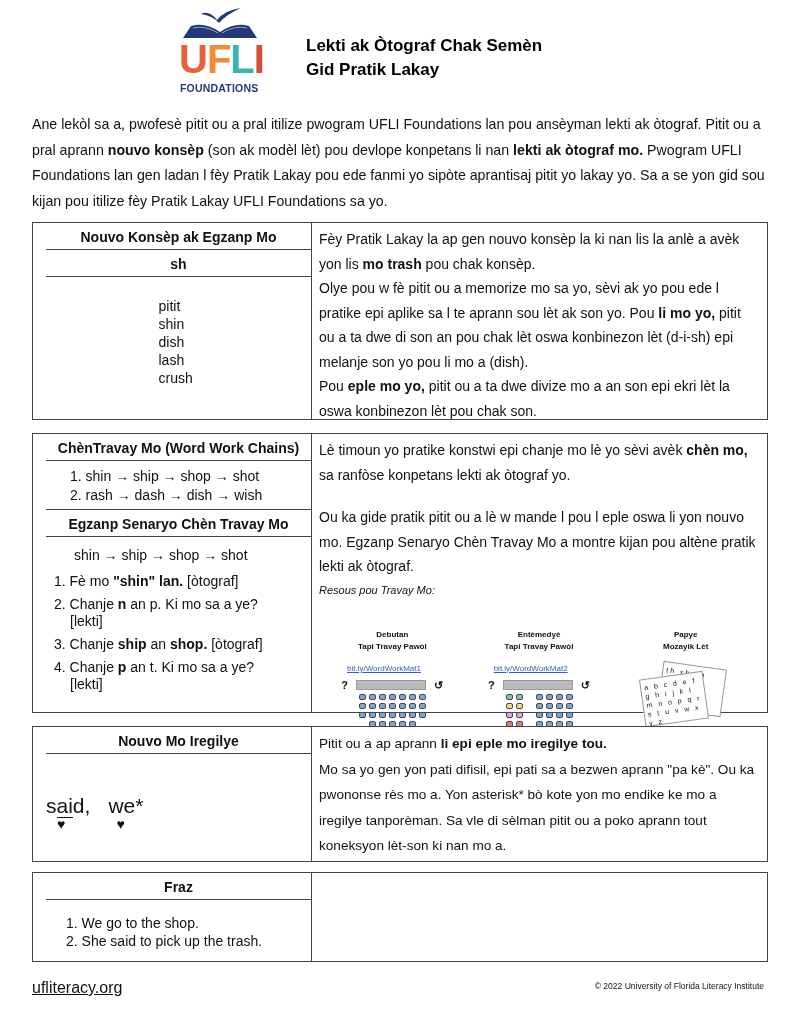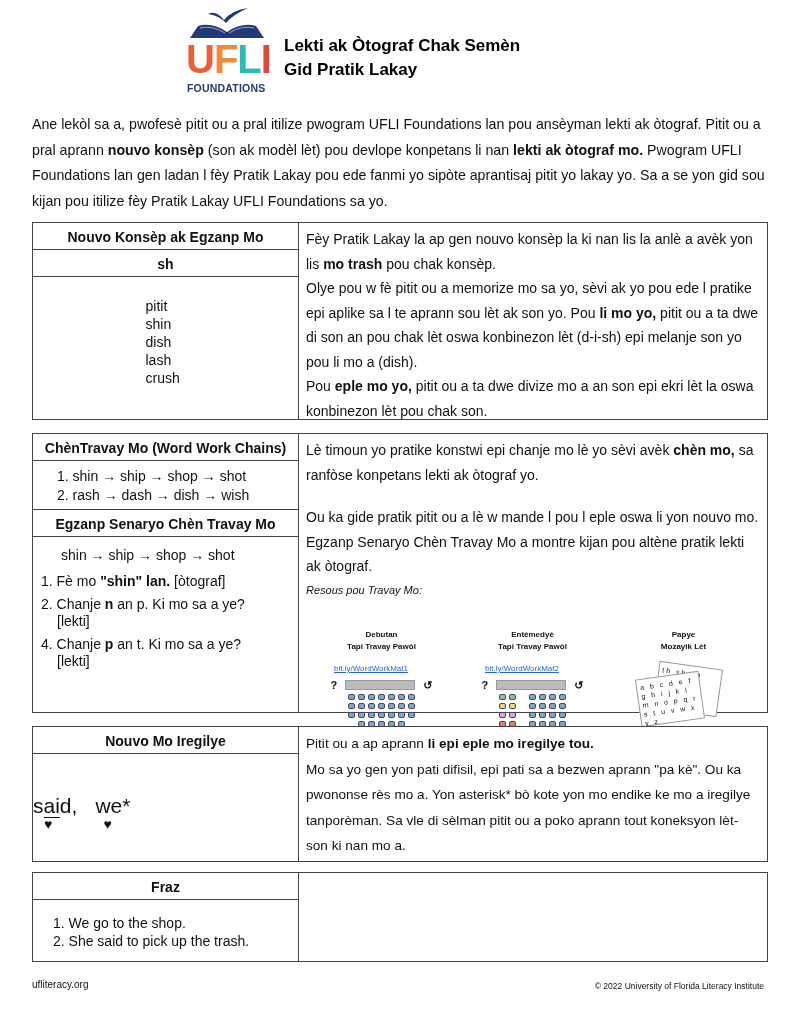--- a/index.html
+++ b/index.html
@@ -1,34 +1,34 @@
 <!DOCTYPE html>
 <html><head>
 <meta charset="utf-8">
 <style>
   * { box-sizing: border-box; margin: 0; padding: 0; }
   html, body { width: 802px; height: 1030px; background: #ffffff; }
   body { font-family: "Liberation Sans", sans-serif; color: #111; position: relative; overflow: hidden; }
 
   .header { position: absolute; left: 175px; top: 6px; width: 420px; height: 92px; }
-  .logo { position: absolute; left: 0; top: 0; width: 88px; height: 90px; margin-left: 7px; }
+  .logo { position: absolute; left: 0; top: 0; width: 88px; height: 90px; }
   .logo .bird { position: absolute; left: 24px; top: 2px; }
   .logo .book { position: absolute; left: 6px; top: 14px; }
   .logo .ufli { position: absolute; left: 4px; top: 33px; font-family: "Liberation Sans", sans-serif; font-weight: bold; font-size: 40px; letter-spacing: -1px; line-height: 40px; }
   .logo .ufli span:nth-child(1) { color: #e8603c; }
   .logo .ufli span:nth-child(2) { color: #f08a3c; }
   .logo .ufli span:nth-child(3) { color: #34b8b6; }
   .logo .ufli span:nth-child(4) { color: #d94b3a; }
   .logo .foundations { position: absolute; left: 5px; top: 76px; font-size: 10.5px; font-weight: bold; color: #243a78; letter-spacing: 0.2px; }
-  .title { position: absolute; left: 109px; top: 28px; font-size: 17px; font-weight: bold; line-height: 24px; color: #000; }
+  .title { position: absolute; left: 131px; top: 28px; font-size: 17px; font-weight: bold; line-height: 24px; color: #000; }
 
   .intro { position: absolute; left: 32px; top: 112px; width: 745px; font-size: 14.2px; line-height: 25.5px; color: #111; }
   b { font-weight: bold; }
 
-  .section { position: absolute; left: 32px; width: 736px; border: 1.5px solid #444; display: flex; }
+  .section { position: absolute; left: 32px; width: 736px; border: 1.5px solid #444; display: flex; padding-left: 13px; }
   .left-col { width: 266px; border-right: 1.5px solid #444; display: flex; flex-direction: column; }
   .right-col { flex: 1; padding: 4px 8px 0 7px; font-size: 14px; line-height: 24.5px; }
   .cell-head { border-bottom: 1.5px solid #444; text-align: center; font-weight: bold; font-size: 14px; padding: 6px 4px 4px; }
 
   .s1 { top: 222px; height: 198px; }
   .s1 .words { text-align: center; font-size: 14px; line-height: 18px; padding-top: 20px; padding-left: 0; }
   .s1 .words div { width: 40px; margin: 0 auto; text-align: left; }
 
   .s2 { top: 433px; height: 280px; }
   .chains { padding: 6px 0 4px 24px; font-size: 14px; line-height: 19px; border-bottom: 1.5px solid #444; }
@@ -52,21 +52,21 @@
   .s3 .irreg { flex: 1; display: flex; align-items: center; justify-content: flex-start; gap: 18px; font-size: 21px; padding-bottom: 4px; }
   .iw { position: relative; display: inline-block; }
   .iw .heart { position: absolute; font-size: 14px; top: 22px; }
   .ul { border-bottom: 1.5px solid #111; }
   .s3 .right-col { font-size: 13.6px; line-height: 25.5px; }
 
   .s4 { top: 872px; height: 90px; }
   .s4 .sentences { padding: 14px 0 0 20px; font-size: 14px; line-height: 18px; }
   .s4 .right-col { font-size: 13.6px; line-height: 25.5px; }
 
-  .footer-left { position: absolute; left: 32px; top: 979px; font-size: 10px; }
+  .footer-left { position: absolute; left: 32px; top: 979px; font-size: 16px; text-decoration: underline; }
   .footer-right { position: absolute; right: 38px; top: 981px; font-size: 8.5px; }
 </style>
 </head>
 <body>
 
 <div class="header">
   <div class="logo">
     <svg class="bird" width="44" height="16" viewBox="0 0 44 16">
       <path d="M2 6 Q10 2 18 12 Q26 2 42 0 Q28 6 20 15 Q14 8 2 6 Z" fill="#243a78"></path>
     </svg>
@@ -113,20 +113,21 @@
     <div class="cell-head">ChènTravay Mo (Word Work Chains)</div>
     <div class="chains">
       <div>1. shin → ship → shop → shot</div>
       <div>2. rash → dash → dish → wish</div>
     </div>
     <div class="cell-head">Egzanp Senaryo Chèn Travay Mo</div>
     <div class="scenario-chain">shin → ship → shop → shot</div>
     <div class="steps">
       <div class="step"><span>1. Fè mo </span><b>"shin" lan.</b><span> [òtograf]</span></div>
       <div class="step"><span>2. Chanje </span><b>n</b><span> an p. Ki mo sa a ye?</span><span class="cont">[lekti]</span></div>
+      <div class="step"><span>3. Chanje </span><b>ship</b><span> an </span><b>shop.</b><span> [òtograf]</span></div>
       <div class="step"><span>4. Chanje </span><b>p</b><span> an t. Ki mo sa a ye?</span><span class="cont">[lekti]</span></div>
     </div>
   </div>
   <div class="right-col">
     <div style="margin-bottom:18px"><span>Lè timoun yo pratike konstwi epi chanje mo lè yo sèvi avèk </span><b>chèn mo,</b><span> sa ranfòse konpetans lekti ak òtograf yo.</span></div>
     <div>Ou ka gide pratik pitit ou a lè w mande l pou l eple oswa li yon nouvo mo. Egzanp Senaryo Chèn Travay Mo a montre kijan pou altène pratik lekti ak òtograf.</div>
     <div class="resources-label">Resous pou Travay Mo:</div>
     <div class="resources">
       <div class="res">
         <div>Debutan</div>

